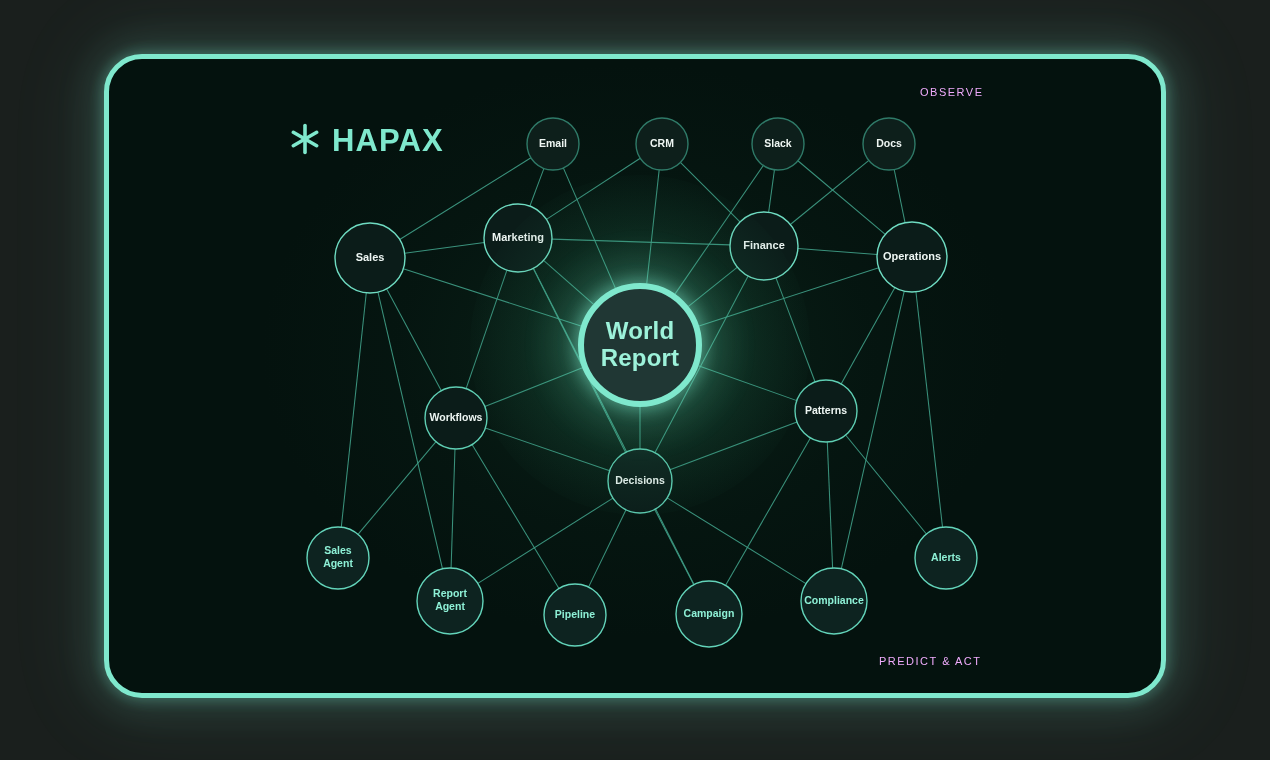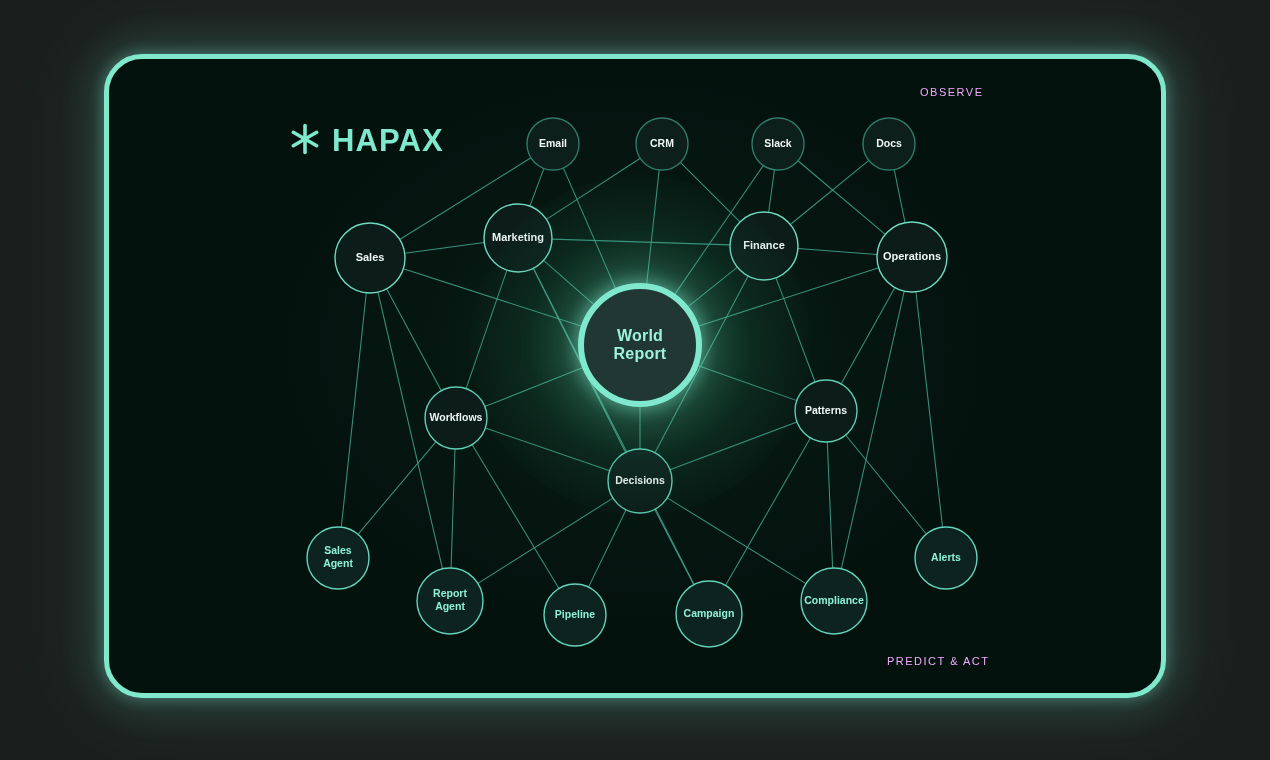--- a/index.html
+++ b/index.html
@@ -75,21 +75,21 @@
   .caption {
     position: absolute;
     color: #f0abfc;
     font-size: 11px;
     font-weight: 500;
     letter-spacing: 1.5px;
     z-index: 6;
     white-space: nowrap;
   }
   #caption-observe { left: 920px; top: 86px; }
-  #caption-predict { left: 879px; top: 655px; margin-left: 8px; }
+  #caption-predict { left: 879px; top: 655px; }
 
   
   #graph {
     position: absolute;
     left: 104px;
     top: 54px;
     width: 1062px;
     height: 644px;
     z-index: 4;
   }
@@ -148,21 +148,21 @@
     box-shadow:
       0 0 16px 3px rgba(127,232,205,0.45),
       0 0 44px 14px rgba(127,232,205,0.18);
     display: flex;
     align-items: center;
     justify-content: center;
     z-index: 5;
   }
   #hub-text {
     color: #9df2da;
-    font-size: 16px;
+    font-size: 24px;
     font-weight: 700;
     line-height: 1.12;
     text-align: center;
     letter-spacing: 0.2px;
   }
 </style>
 </head>
 <body>
 
 <div id="stage">

